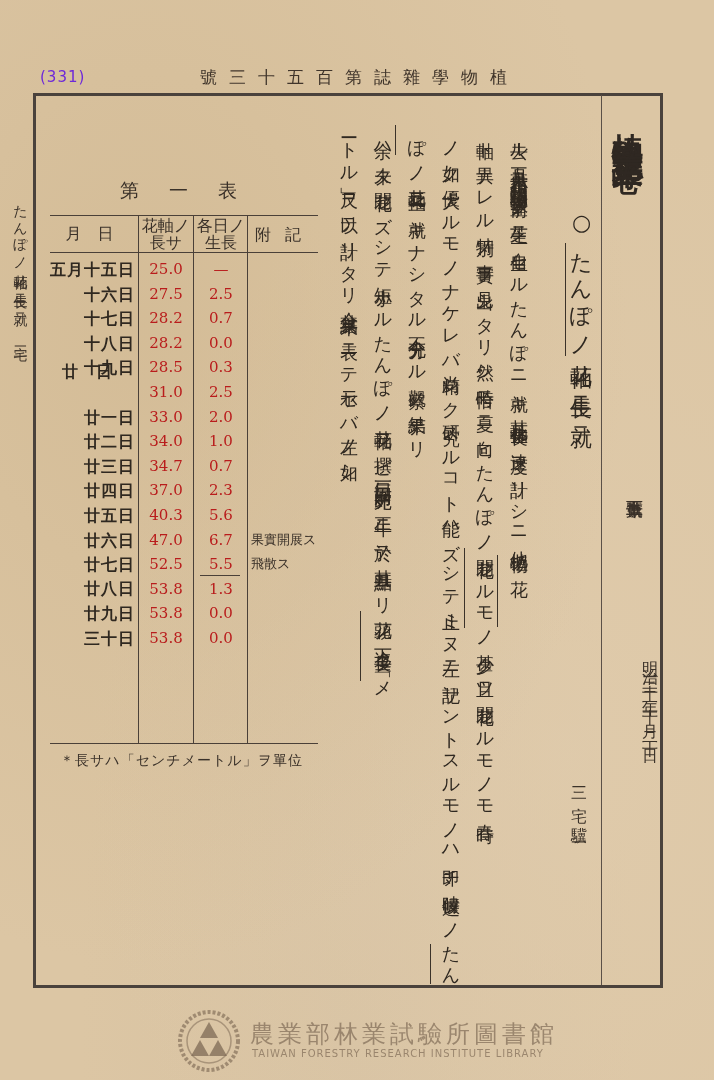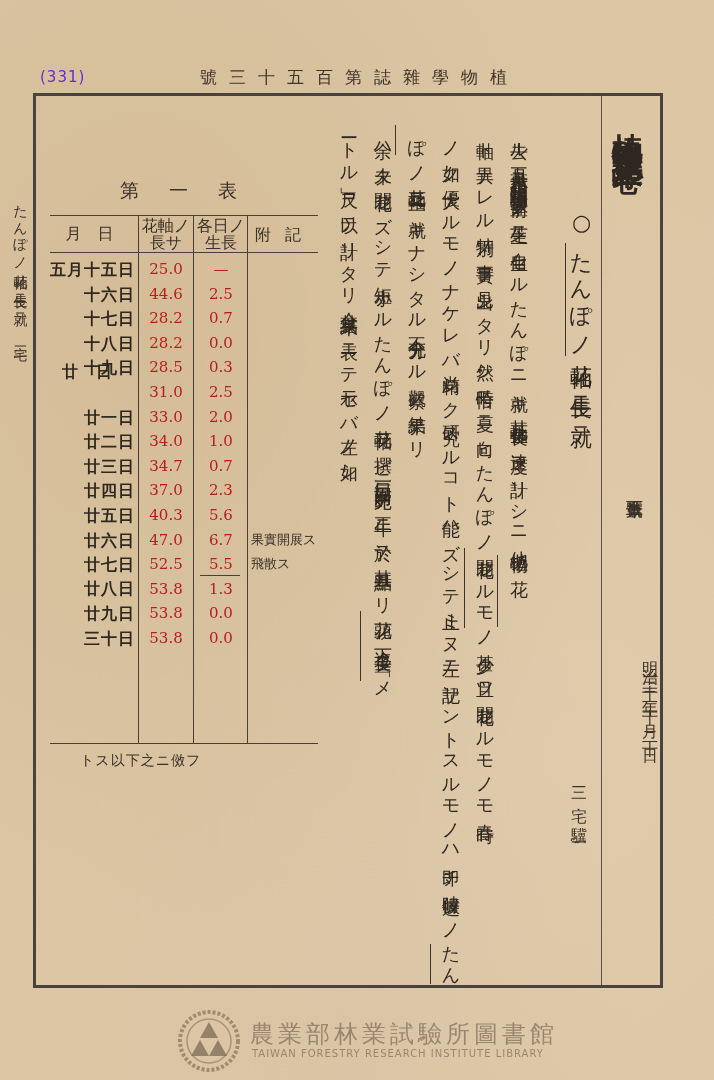--- a/index.html
+++ b/index.html
@@ -109,21 +109,21 @@
   <div>生長</div>
 </div>
 <div class="abs th" style="left:252px; top:227px; width:66px; letter-spacing:14px;">附記</div>
 <div class="abs" style="left:252px; top:252px; width:66px; border-top:1px solid #4a4038;"></div>
 
 <div id="table-rows">
     <div class="abs cell-date" style="left: 40px; top: 260px;">五月十五日</div>
     <div class="abs cell-num" style="left: 141px; top: 260px;">25.0</div>
     <div class="abs cell-num" style="left: 196px; top: 260px;">—</div>
     <div class="abs cell-date" style="left: 40px; top: 284.6px;">十六日</div>
-    <div class="abs cell-num" style="left: 141px; top: 284.6px;">44.6</div>
+    <div class="abs cell-num" style="left: 141px; top: 284.6px;">27.5</div>
     <div class="abs cell-num" style="left: 196px; top: 284.6px;">2.5</div>
     <div class="abs cell-date" style="left: 40px; top: 309.2px;">十七日</div>
     <div class="abs cell-num" style="left: 141px; top: 309.2px;">28.2</div>
     <div class="abs cell-num" style="left: 196px; top: 309.2px;">0.7</div>
     <div class="abs cell-date" style="left: 40px; top: 333.8px;">十八日</div>
     <div class="abs cell-num" style="left: 141px; top: 333.8px;">28.2</div>
     <div class="abs cell-num" style="left: 196px; top: 333.8px;">0.0</div>
     <div class="abs cell-date" style="left: 40px; top: 358.4px;">十九日</div>
     <div class="abs cell-num" style="left: 141px; top: 358.4px;">28.5</div>
     <div class="abs cell-num" style="left: 196px; top: 358.4px;">0.3</div>
@@ -159,21 +159,21 @@
     <div class="abs cell-date" style="left: 40px; top: 604.4px;">廿九日</div>
     <div class="abs cell-num" style="left: 141px; top: 604.4px;">53.8</div>
     <div class="abs cell-num" style="left: 196px; top: 604.4px;">0.0</div>
     <div class="abs cell-date" style="left: 40px; top: 629px;">三十日</div>
     <div class="abs cell-num" style="left: 141px; top: 629px;">53.8</div>
     <div class="abs cell-num" style="left: 196px; top: 629px;">0.0</div>
   </div>
 <div class="abs" style="left:200px; top:575px; width:40px; border-top:1px solid #4a4038;"></div>
 
 <div class="abs footnote" style="left:60px; top:750px;">
-  <div style="padding-left:20px;">トス以下之ニ傚フ</div>
+  <div>＊長サハ「センチメートル」ヲ單位</div>
 </div>
 
 <div class="abs vt margin-note">たんぽゝノ花軸ノ生長ニ就テ　三宅</div>
 
 <svg class="abs wm-logo" viewBox="0 0 62 62">
   <circle cx="31" cy="31" r="29" fill="none" stroke="rgba(120,100,80,0.6)" stroke-width="4" stroke-dasharray="3 2"></circle>
   <circle cx="31" cy="31" r="22" fill="none" stroke="rgba(120,100,80,0.5)" stroke-width="1.5"></circle>
   <polygon points="31,12 40,28 22,28" fill="rgba(120,100,80,0.7)"></polygon>
   <polygon points="22,30 31,46 13,46" fill="rgba(120,100,80,0.7)"></polygon>
   <polygon points="40,30 49,46 31,46" fill="rgba(120,100,80,0.7)"></polygon>

